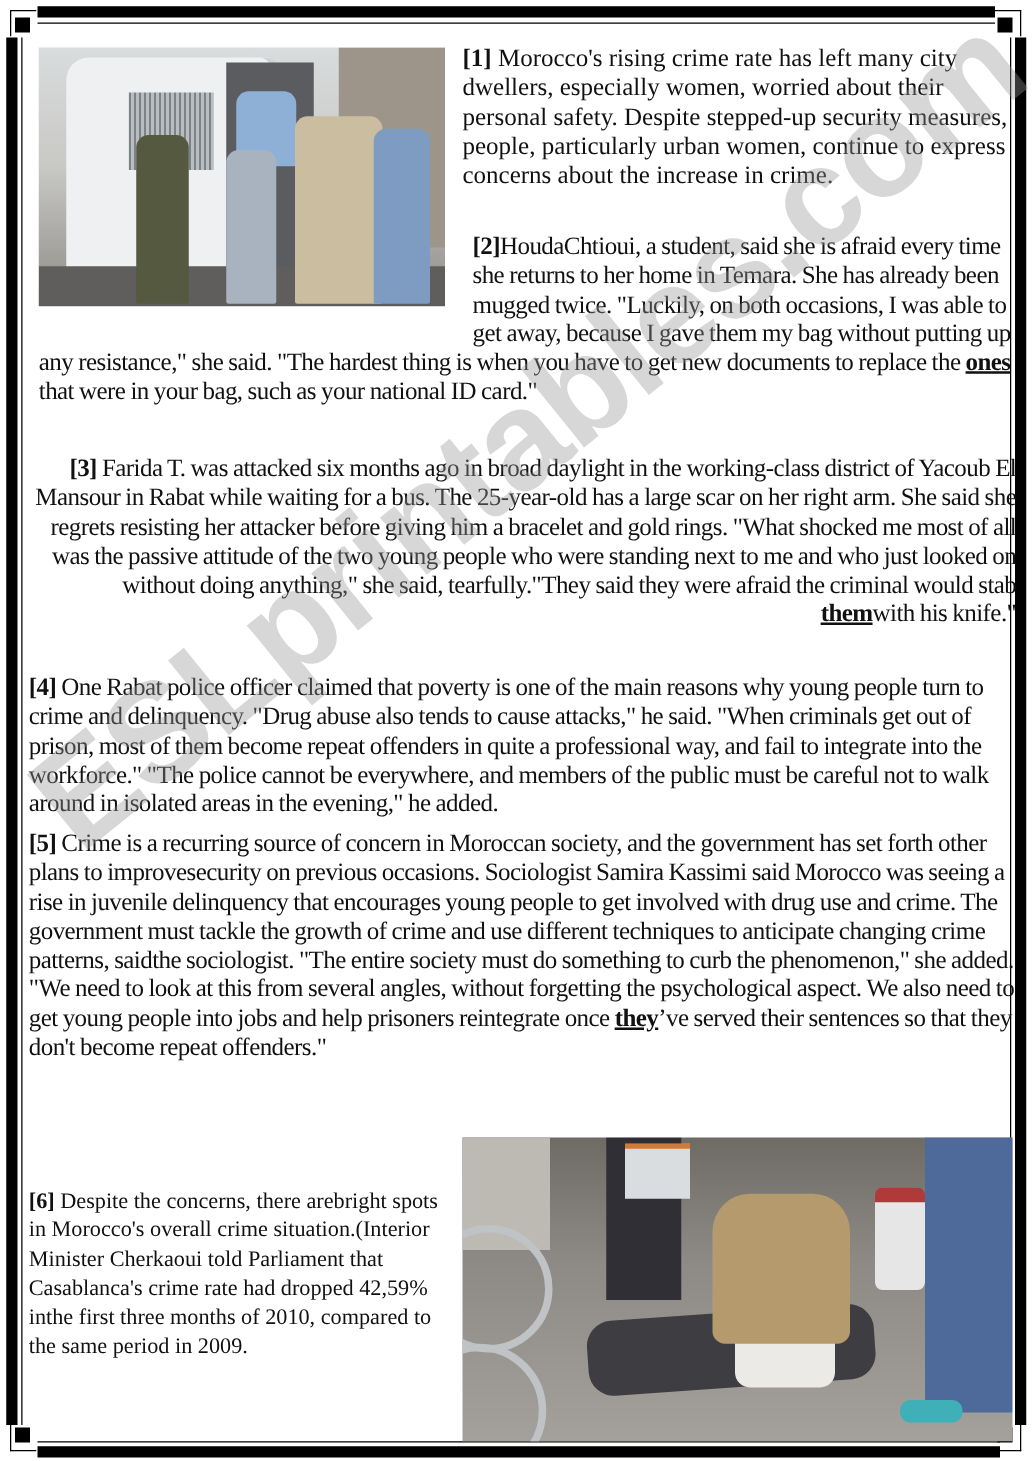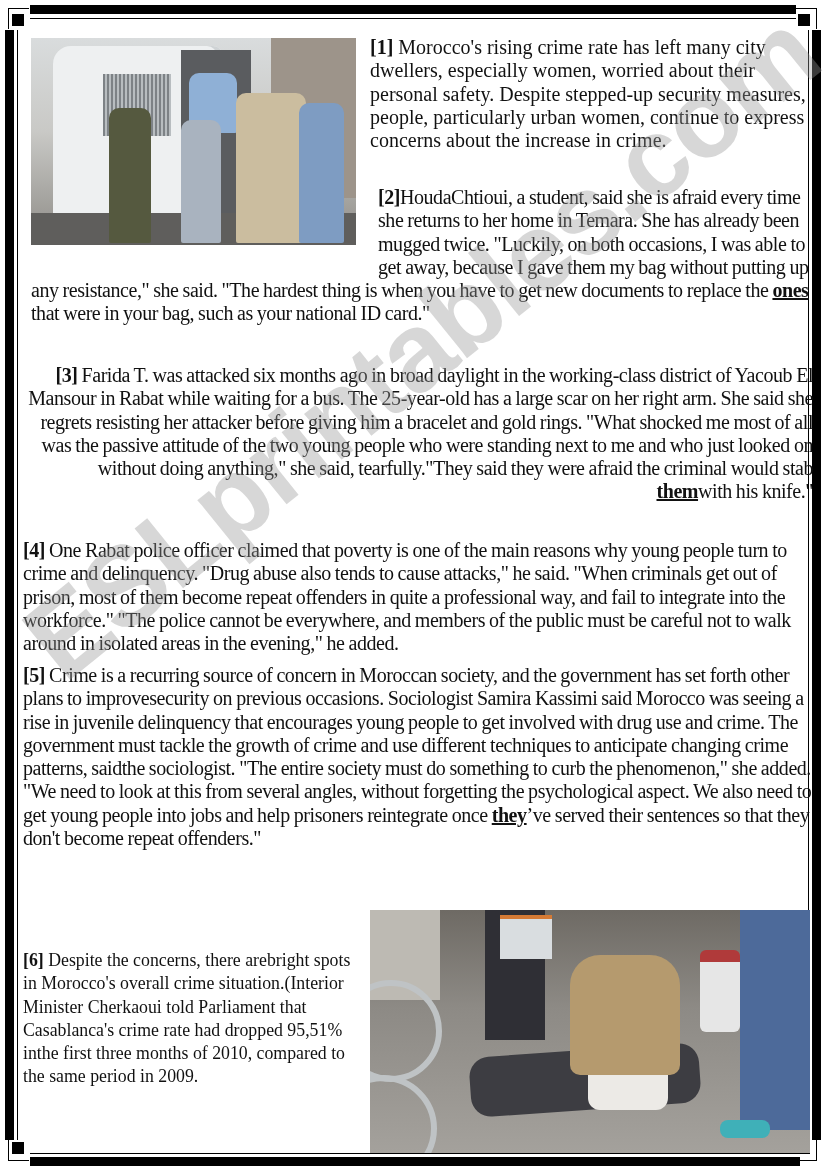--- a/index.html
+++ b/index.html
@@ -109,21 +109,21 @@
 <p class="para" id="p1"><span class="num">[1]</span><span> Morocco's rising crime rate has left many city dwellers, especially women, worried about their personal safety. Despite stepped-up security measures, people, particularly urban women, continue to express concerns about the increase in crime.</span></p>
 
 <p class="para narrow" id="p2"><span class="indent" style="display:inline;padding-left:0;"></span><span style="display:block;float:left;width:347px;height:70px;"></span><span class="num">[2]</span><span>HoudaChtioui, a student, said she is afraid every time she returns to her home in Temara. She has already been mugged twice.  "Luckily, on both occasions, I was able to get away, because I gave them my bag without putting up any resistance," she said. "The hardest thing is when you have to get new documents to replace the </span><span class="ref">ones </span><span>that  were in your bag, such as your national ID card."</span></p>
 
 <p class="para narrow" id="p3"><span class="num">[3]</span><span>  Farida T. was attacked six months ago in broad daylight  in the working-class district of Yacoub El Mansour in Rabat while waiting for a bus. The 25-year-old has a large scar on her right arm. She said she regrets resisting her attacker before giving him a bracelet and gold rings. "What shocked me most of all was the passive attitude of the two young people who were standing next to me and who just  looked on without  doing anything," she said, tearfully."They said they were afraid the criminal would stab </span><span class="ref">them</span><span>with his knife."</span></p>
 
 <p class="para narrow" id="p4"><span class="num">[4]</span><span>  One Rabat police officer claimed that  poverty is one of the main reasons why young people turn to crime and delinquency. "Drug abuse also tends to cause attacks," he said. "When criminals get out of prison, most of them become repeat offenders in quite a professional way, and fail to integrate into the workforce." "The police cannot be everywhere, and members of the public must be careful not to walk around in isolated areas in the evening," he added.</span></p>
 
 <p class="para narrow" id="p5"><span class="num">[5]</span><span> Crime is a recurring source of concern in Moroccan society, and the government has set forth other plans to improvesecurity on previous occasions. Sociologist Samira Kassimi said Morocco was seeing a rise in juvenile delinquency that encourages young people to get involved with drug use and crime. The government must tackle the growth of crime and use different techniques to anticipate changing crime patterns, saidthe sociologist. "The entire society must do something to curb the phenomenon," she added. "We need to look at this from several angles, without forgetting the psychological aspect. We also need to get young people into jobs and help prisoners reintegrate once </span><span class="ref">they</span><span>’ve served their sentences so that they don't become repeat offenders."</span></p>
 
-<p class="para" id="p6"><span class="num">[6]</span><span>   Despite the concerns, there arebright spots in Morocco's overall crime situation.(Interior Minister Cherkaoui told Parliament that Casablanca's crime rate had dropped 95,51% inthe first three months of 2010, compared to the same period in 2009.</span></p>
+<p class="para" id="p6"><span class="num">[6]</span><span>   Despite the concerns, there arebright spots in Morocco's overall crime situation.(Interior Minister Cherkaoui told Parliament that Casablanca's crime rate had dropped 42,59% inthe first three months of 2010, compared to the same period in 2009.</span></p>
 
 <div class="photo photo-attack" title="a man restraining a suspect on the ground at night">
   <div class="wall"></div>
   <div class="legs-left"></div>
   <div class="bucket"></div>
   <div class="scooter"></div>
   <div class="wheel w1"></div>
   <div class="wheel w2"></div>
   <div class="victim"></div>
   <div class="shirt"></div>

